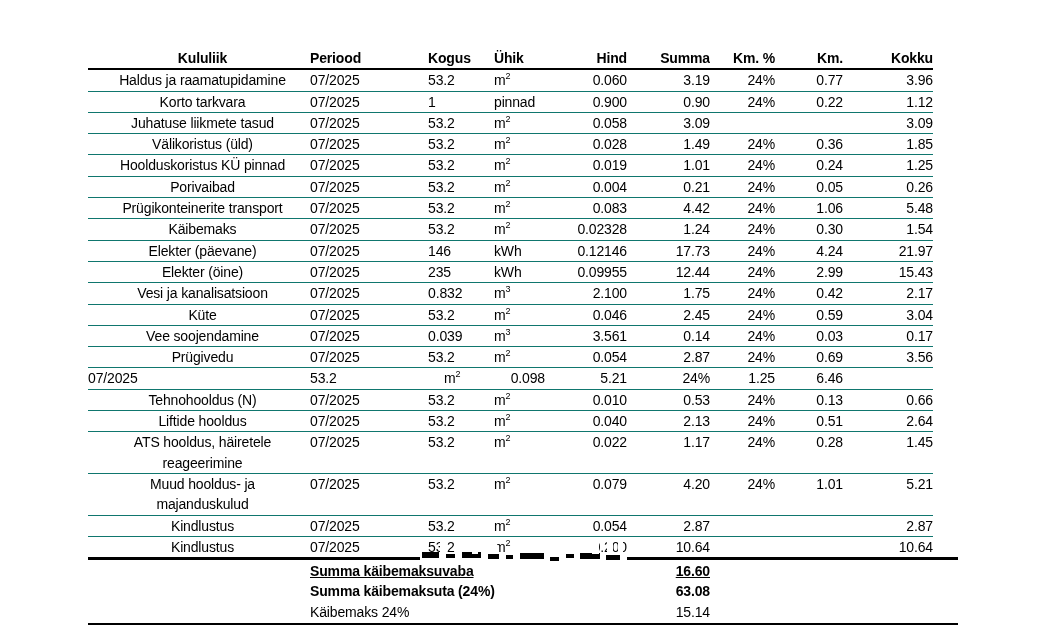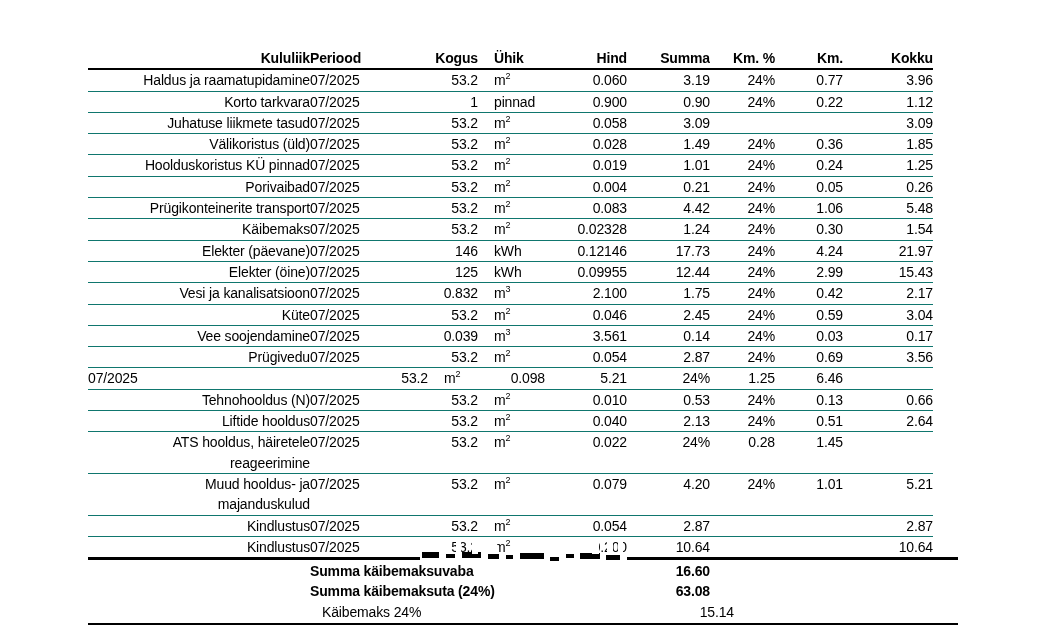--- a/index.html
+++ b/index.html
@@ -3,23 +3,23 @@
 <meta charset="utf-8">
 <style>
   html,body{margin:0;padding:0;background:#fff;width:1040px;height:625px;overflow:hidden;}
   body{font-family:"Liberation Sans","DejaVu Sans",sans-serif;color:#000;font-size:14px;letter-spacing:-0.15px;}
   .tbl{position:absolute;left:88px;top:48px;width:845px;padding-right:25px;}
   .row{display:grid;grid-template-columns:222px 118px 50px 67px 82px 83px 65px 68px 90px;
        box-sizing:border-box;border-bottom:1px solid #0f766e;min-height:20.4px;position:relative;}
   .row.head{border-bottom:2.5px solid #000;min-height:21.5px;font-weight:bold;}
   .row.nosep{border-bottom:none;}
   .cell{line-height:20.3px;white-space:pre-line;overflow:hidden;}
-  .c0{padding-left:7px;text-align:right;}
+  .c0{padding-left:7px;text-align:center;}
   .c1{text-align:left;}
-  .c2{text-align:right;}
+  .c2{text-align:left;}
   .c3{padding-left:16px;text-align:left;}
   .c4,.c5,.c6,.c7,.c8{text-align:right;}
   sup{font-size:9px;vertical-align:super;line-height:0;}
   
   .divider{position:relative;height:4px;width:870px;}
   .divider .seg{position:absolute;top:0;height:3px;background:#000;}
   .divider .dash{position:absolute;background:#000;}
   
   .srow{display:grid;grid-template-columns:222px 400px 223px;box-sizing:border-box;height:20.2px;}
   .srow .slabel{line-height:20.2px;text-align:left;}
@@ -140,21 +140,21 @@
         <div class="cell c3">kWh</div>
         <div class="cell c4">0.12146</div>
         <div class="cell c5">17.73</div>
         <div class="cell c6">24%</div>
         <div class="cell c7">4.24</div>
         <div class="cell c8">21.97</div>
       </div>
       <div class="row">
         <div class="cell c0">Elekter (öine)</div>
         <div class="cell c1">07/2025</div>
-        <div class="cell c2">125</div>
+        <div class="cell c2">235</div>
         <div class="cell c3">kWh</div>
         <div class="cell c4">0.09955</div>
         <div class="cell c5">12.44</div>
         <div class="cell c6">24%</div>
         <div class="cell c7">2.99</div>
         <div class="cell c8">15.43</div>
       </div>
       <div class="row">
         <div class="cell c0">Vesi ja kanalisatsioon</div>
         <div class="cell c1">07/2025</div>
@@ -231,20 +231,21 @@
         <div class="cell c7">0.51</div>
         <div class="cell c8">2.64</div>
       </div>
       <div class="row">
         <div class="cell c0">ATS hooldus, häiretele
 reageerimine</div>
         <div class="cell c1">07/2025</div>
         <div class="cell c2">53.2</div>
         <div class="cell c3">m<sup>2</sup></div>
         <div class="cell c4">0.022</div>
+        <div class="cell c5">1.17</div>
         <div class="cell c6">24%</div>
         <div class="cell c7">0.28</div>
         <div class="cell c8">1.45</div>
       </div>
       <div class="row">
         <div class="cell c0">Muud hooldus- ja
 majanduskulud</div>
         <div class="cell c1">07/2025</div>
         <div class="cell c2">53.2</div>
         <div class="cell c3">m<sup>2</sup></div>
@@ -294,31 +295,31 @@
     <div class="dash" style="left:400px;top:-3px;width:11px;height:5px;"></div>
     <div class="dash" style="left:418px;top:-2px;width:7px;height:4px;"></div>
     <div class="dash" style="left:432px;top:-4px;width:24px;height:6px;"></div>
     <div class="dash" style="left:462px;top:0px;width:9px;height:4px;"></div>
     <div class="dash" style="left:478px;top:-3px;width:8px;height:4px;"></div>
     <div class="dash" style="left:492px;top:-4px;width:20px;height:6px;"></div>
     <div class="dash" style="left:518px;top:-2px;width:14px;height:5px;"></div>
   </div>
 
   <div id="summary">
-      <div class="srow bold" style="grid-template-columns: 222px 400px 0px;">
+      <div class="srow bold" style="grid-template-columns: 222px 400px 0px; text-decoration: underline;">
         <div></div>
         <div class="slabel">Summa käibemaksuvaba</div>
         <div class="svalue" style="width: 223px; margin-left: 0px; transform: translateX(-223px);">16.60</div>
       </div>
       <div class="srow bold" style="grid-template-columns: 222px 400px 0px;">
         <div></div>
         <div class="slabel">Summa käibemaksuta (24%)</div>
         <div class="svalue" style="width: 223px; margin-left: 0px; transform: translateX(-223px);">63.08</div>
       </div>
-      <div class="srow" style="grid-template-columns: 222px 400px 0px; gap: 12px;">
+      <div class="srow" style="grid-template-columns: 222px 400px 0px;">
         <div></div>
         <div class="slabel">Käibemaks 24%</div>
         <div class="svalue" style="width: 223px; margin-left: 0px; transform: translateX(-223px);">15.14</div>
       </div>
     </div>
 
   <div class="thick"></div>
 
 </div>
 

